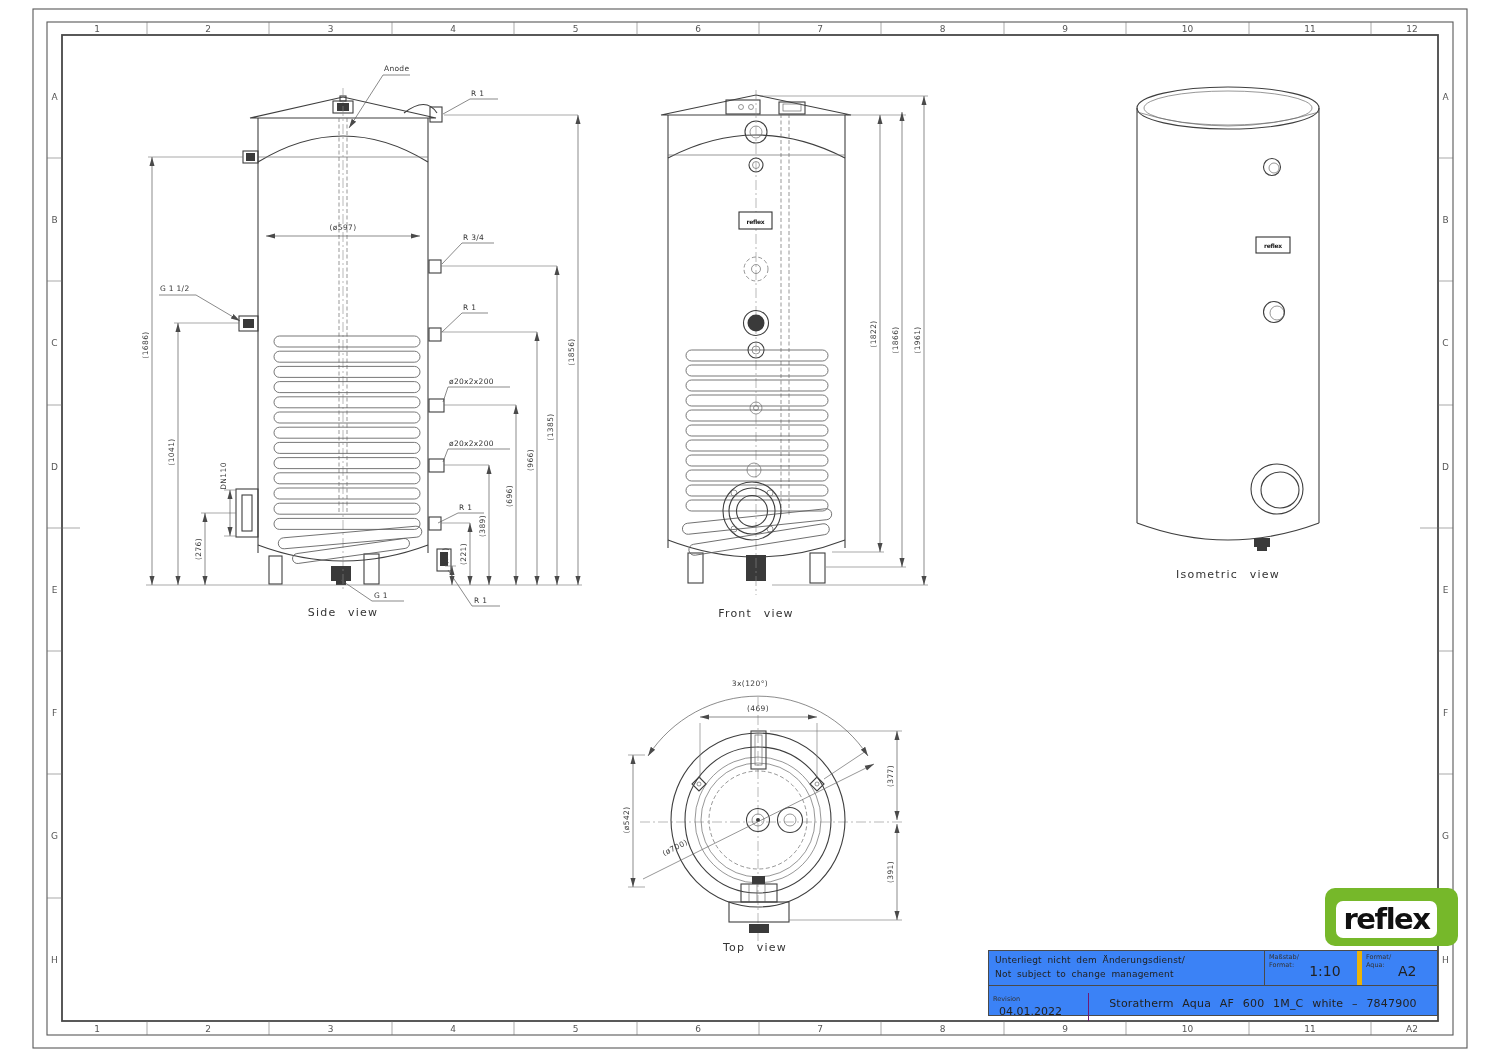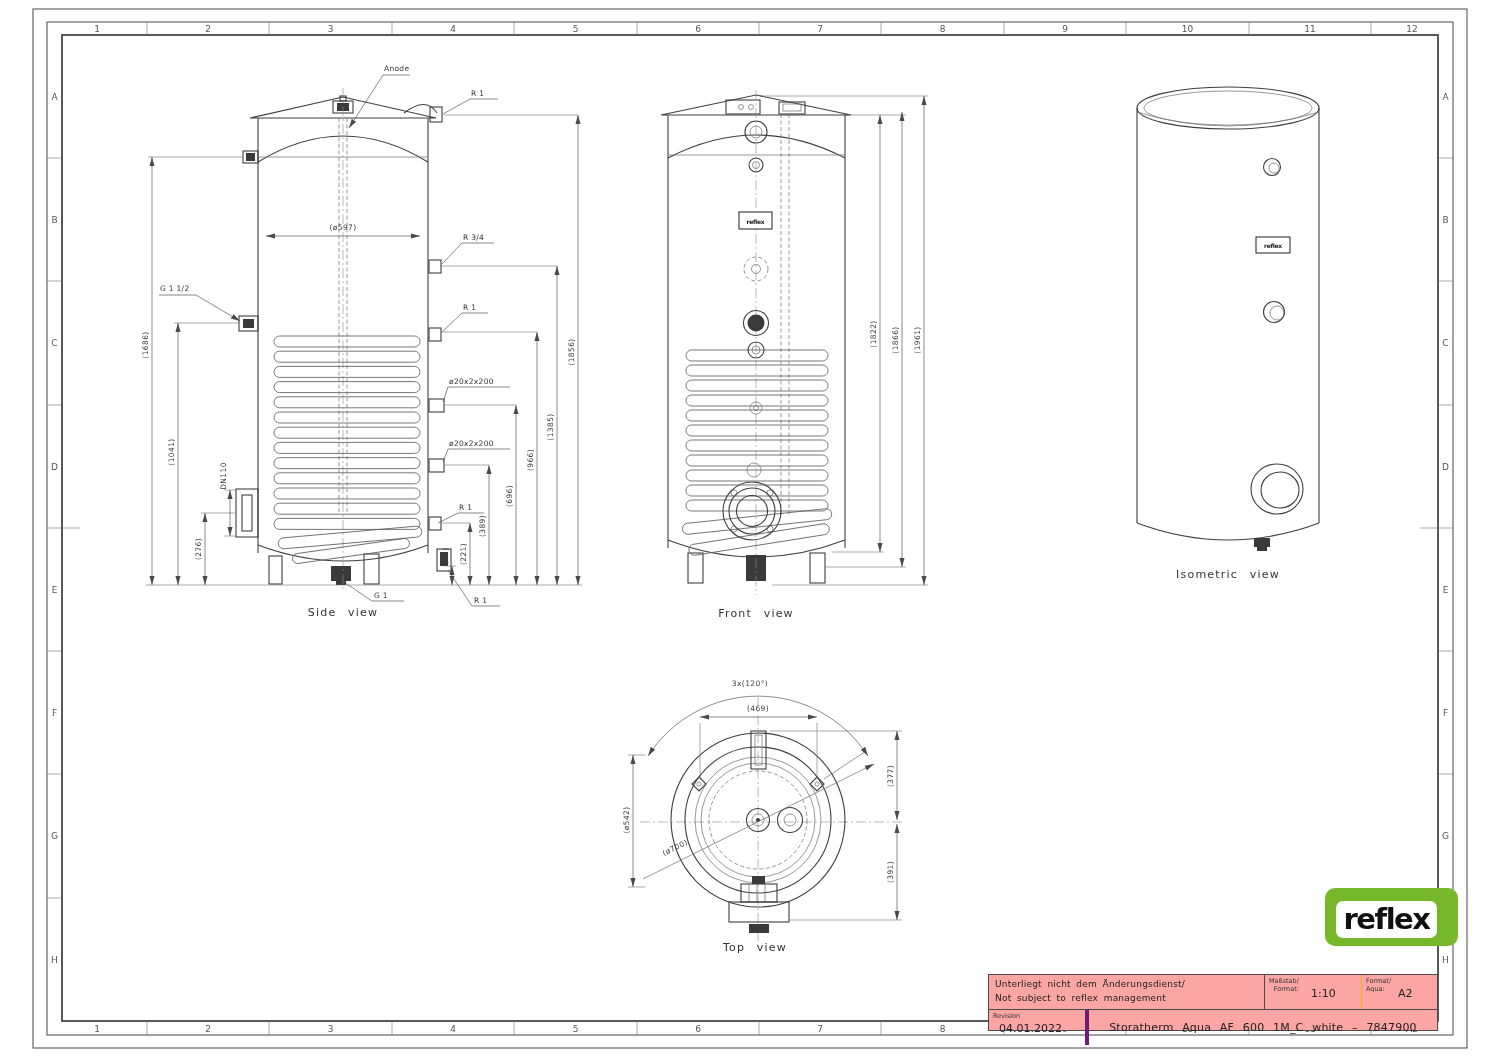--- a/index.html
+++ b/index.html
@@ -18,30 +18,30 @@
   .cl{fill:none;stroke:#8a8a8a;stroke-width:.6;stroke-dasharray:10 3 2 3;}
   .dark{fill:#3a3a3a;stroke:none;}
   .coil{fill:none;stroke:#5f5f5f;stroke-width:.85;}
   text{font-family:"DejaVu Sans",sans-serif;}
   .dt{font-size:7.5px;fill:#3a3a3a;letter-spacing:.4px;}
   .lbl{font-size:7.5px;fill:#333;letter-spacing:.3px;}
   .cap{font-size:11px;fill:#333;letter-spacing:1.2px;word-spacing:7px;}
   .gridlbl{font-size:9px;fill:#555;}
   .np{font-size:6px;fill:#1a1a1a;font-weight:bold;letter-spacing:-.3px;}
   
-  #titleblock{position:absolute;left:988px;top:974px;width:450px;height:57px;border:1.4px solid #4a4a4a;box-sizing:border-box;background:#fca5a5;color:#222;}
+  #titleblock{position:absolute;left:988px;top:950px;width:450px;height:66px;border:1.4px solid #4a4a4a;box-sizing:border-box;background:#3b82f6;color:#222;}
   .tb-row{display:flex;height:35px;box-sizing:border-box;}
   .tb-row.r1{border-bottom:1px solid #4a4a4a;}
   .tb-cell{box-sizing:border-box;position:relative;}
   .tb-note{width:276px;border-right:1px solid #4a4a4a;padding:3px 6px;font-size:9px;line-height:1.55;letter-spacing:.2px;word-spacing:2.5px;}
-  .tb-scale{width:97px;border-right:1px solid #eab308;text-align:right;}
+  .tb-scale{width:97px;border-right:5px solid #eab308;}
   .tb-format{flex:1;}
   .mini{position:absolute;left:4px;top:2px;font-size:6.5px;line-height:1.3;color:#333;}
-  .tb-val{position:absolute;left:48%;top:12px;font-size:11px;}
-  .tb-rev{width:100px;border-right:4px solid #701a75;}
+  .tb-val{position:absolute;left:48%;top:12px;font-size:14px;}
+  .tb-rev{width:100px;border-right:1px solid #701a75;margin-top:7px;}
   .tb-rev .val{position:absolute;left:10px;top:12px;font-size:11px;}
   .tb-title{flex:1;display:flex;align-items:center;justify-content:center;font-size:11px;word-spacing:5px;letter-spacing:.2px;}
   
   #logo{position:absolute;left:1325px;top:888px;width:133px;height:58px;border-radius:10px;}
   #logo .inner{position:absolute;left:11px;top:13px;width:101px;height:37px;background:#fff;border-radius:7px;display:flex;align-items:center;justify-content:center;}
   #logo span{font-weight:700;font-size:29px;color:#101010;letter-spacing:-1.5px;transform:translateY(-1px);}
 </style>
 </head>
 <body>
 
@@ -366,21 +366,21 @@
     <line class="thin" x1="643" y1="879" x2="874" y2="764" marker-end="url(#arr)"></line>
     <text class="dt" transform="rotate(-26.5 664 856)" x="664" y="856">(ø700)</text>
     <text class="cap" text-anchor="middle" x="755" y="951">Top view</text>
   </g>
 </svg>
 
 <div id="titleblock">
   <div class="tb-row r1">
     <div class="tb-cell tb-note">
       <div>Unterliegt nicht dem Änderungsdienst/</div>
-      <div>Not subject to reflex management</div>
+      <div>Not subject to change management</div>
     </div>
     <div class="tb-cell tb-scale">
       <div class="mini">
         <div>Maßstab/</div>
         <div>Format:</div>
       </div>
       <div class="tb-val">1:10</div>
     </div>
     <div class="tb-cell tb-format">
       <div class="mini">

